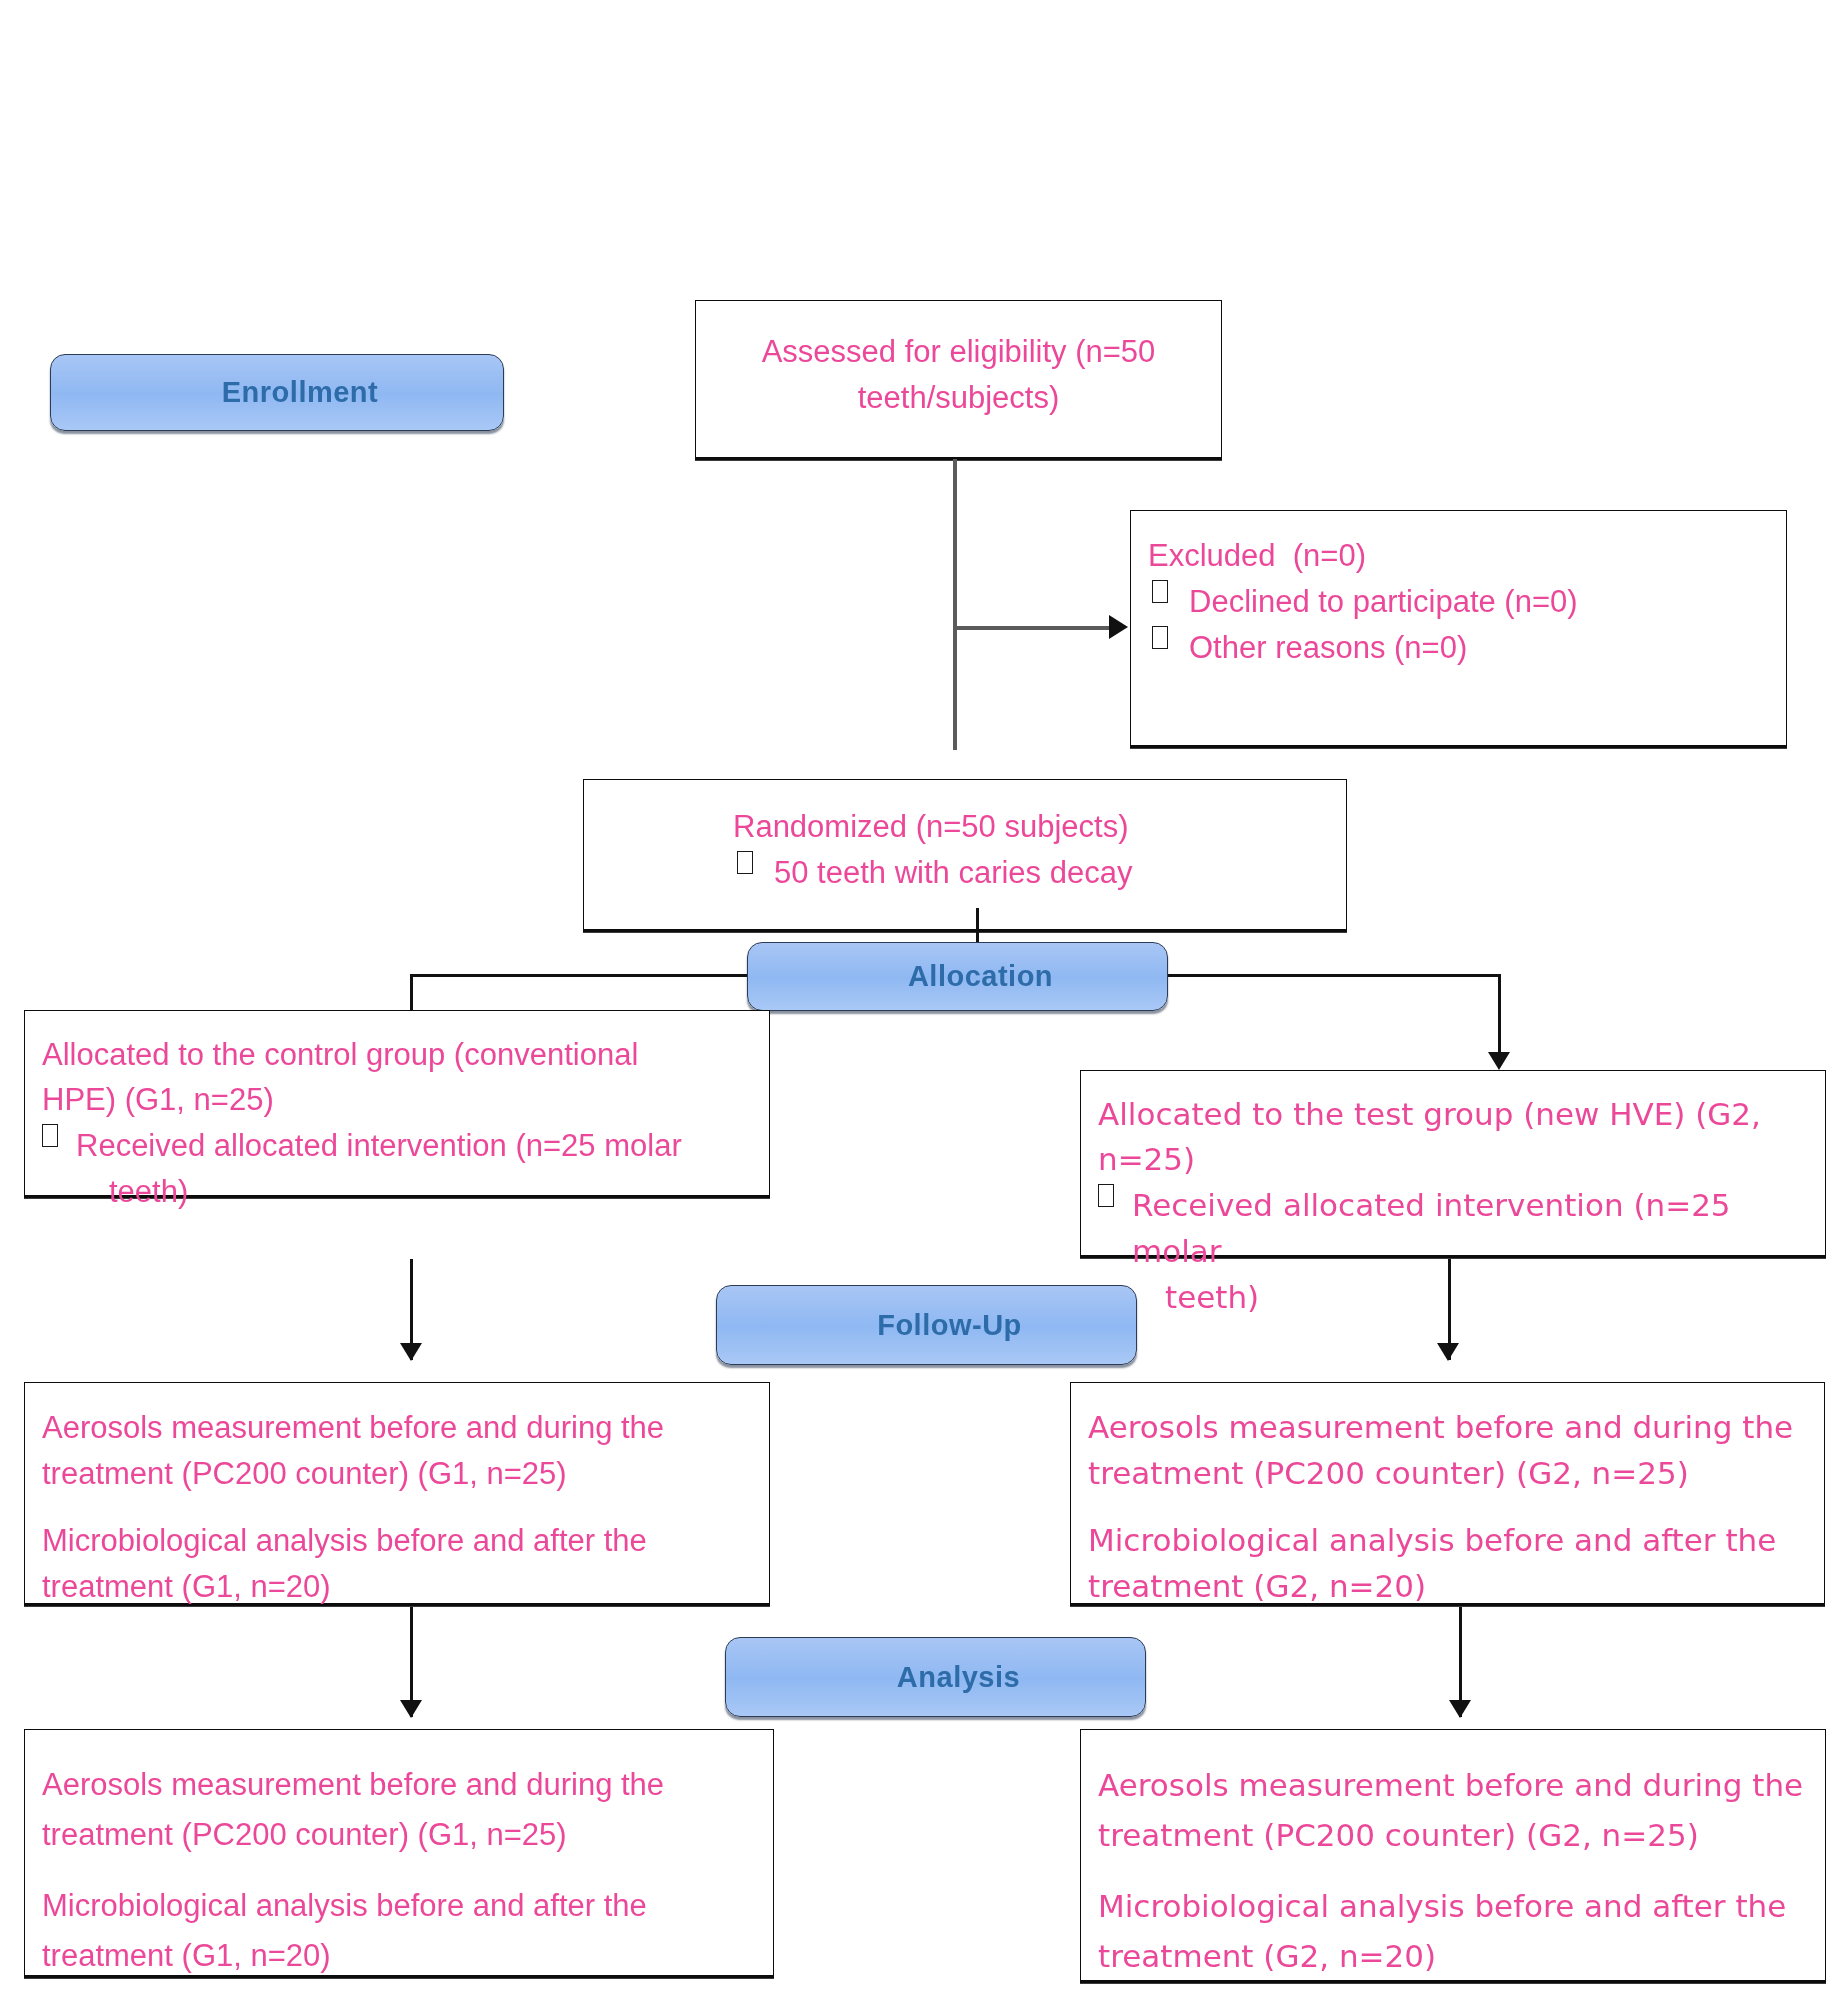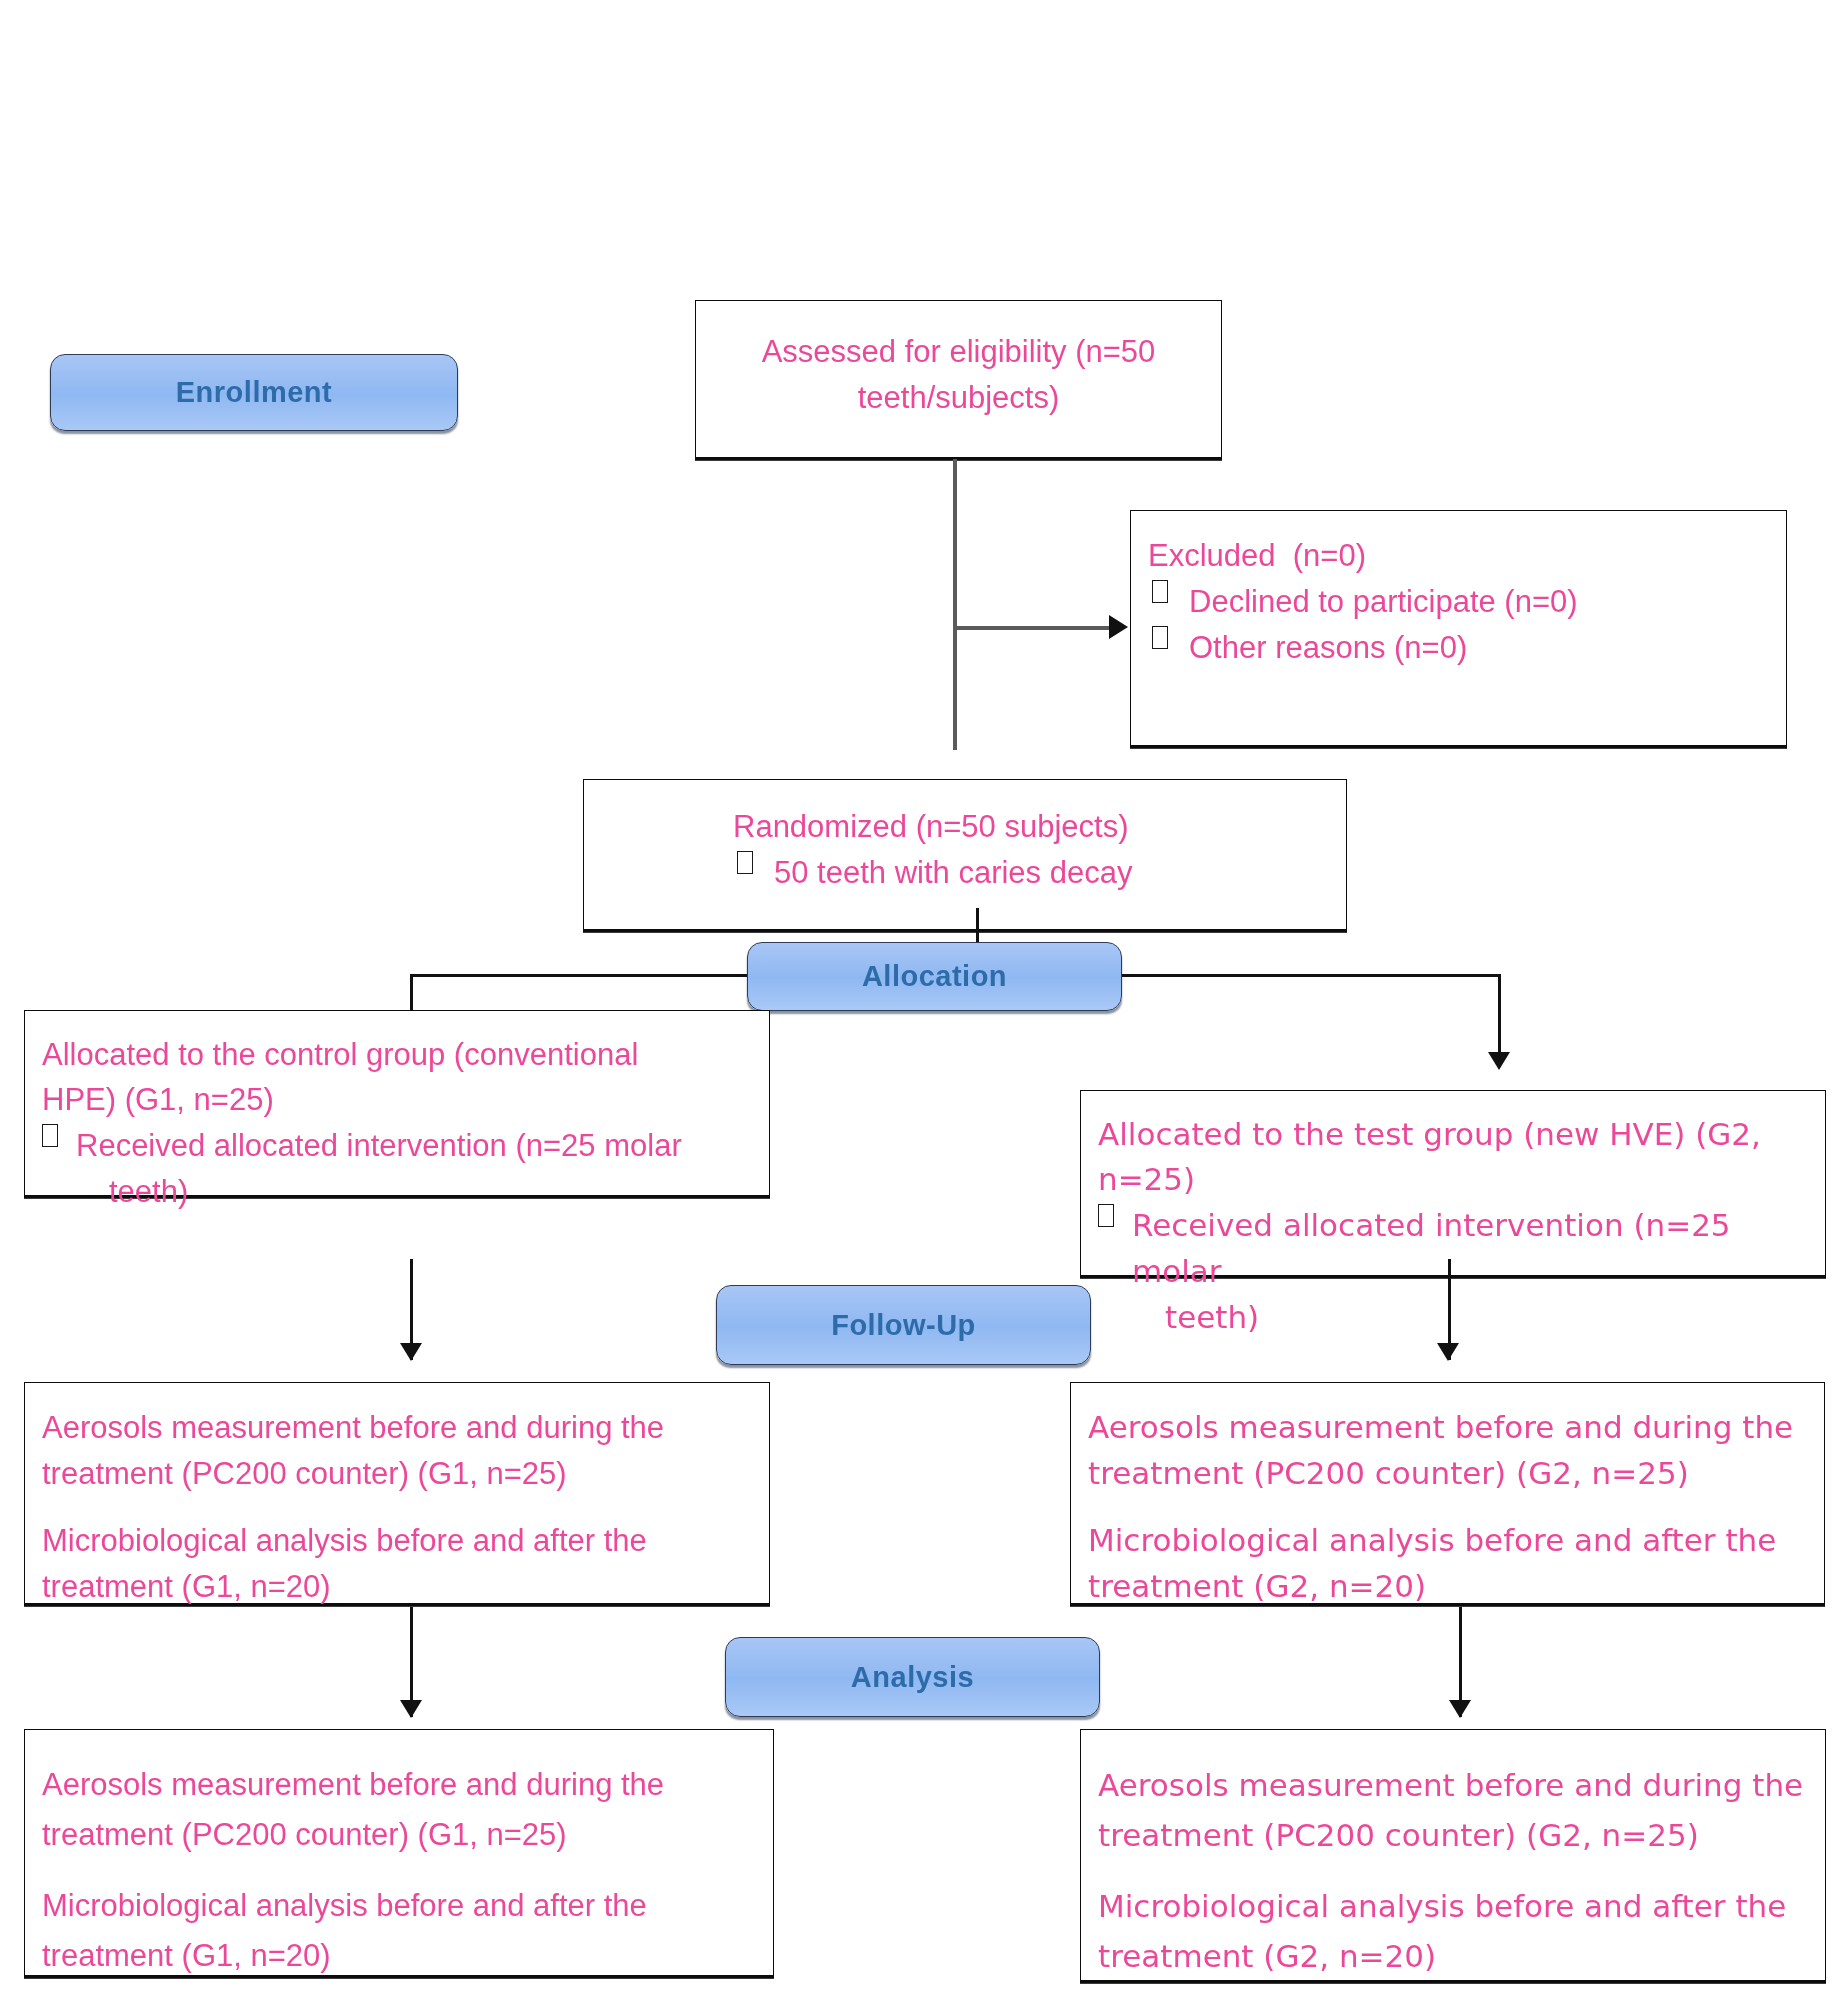--- a/index.html
+++ b/index.html
@@ -31,20 +31,21 @@
 
   
   .pill{
     position:absolute;border:1.9px solid #2d3b55;border-radius:15px;
     background:linear-gradient(180deg,#a8c6f5 0%,#8fb8f2 52%,#a9c8f6 100%);
     box-shadow:0 2.8px 0 #4c6persistent;
     color:#2d6ca8;font-weight:700;text-align:center;
     display:flex;align-items:center;justify-content:center;
     font-size:29px;letter-spacing:0.5px;
     box-shadow:0 3.7px 1.9px -0.9px rgba(40,55,80,.55);
+    padding-left:46px;
   }
 
   
   .box{
     position:absolute;background:#fff;border:1.9px solid #0c0c0c;
     box-sizing:border-box;
     box-shadow:0 2.8px 0 0 #0c0c0c;
   }
   .box .txt{
     position:absolute;left:17px;right:13px;top:24px;
@@ -120,21 +121,21 @@
 
   <div class="box" style="left:24px;top:1010px;width:746px;height:186px;">
     <div class="txt" style="top:20.5px;">
       <span class="ln">Allocated to the control group (conventional</span>
       <span class="ln">HPE) (G1, n=25)</span>
       <span class="bul tight"><span class="gl"></span><span>Received allocated intervention (n=25 molar</span></span>
       <span class="ln" style="padding-left:67px;">teeth)</span>
     </div>
   </div>
 
-  <div class="box serifish" style="left:1080px;top:1070px;width:746px;height:186px;margin-top:20px;">
+  <div class="box serifish" style="left:1080px;top:1070px;width:746px;height:186px;">
     <div class="txt" style="top:20.5px;">
       <span class="ln">Allocated to the test group (new HVE) (G2,</span>
       <span class="ln">n=25)</span>
       <span class="bul tight"><span class="gl"></span><span>Received allocated intervention (n=25 molar</span></span>
       <span class="ln" style="padding-left:67px;">teeth)</span>
     </div>
   </div>
 
   <div class="vline" style="left:410px;top:1259px;height:101px;"></div>
   <div class="arrowdn" style="left:400px;top:1343px;"></div>

